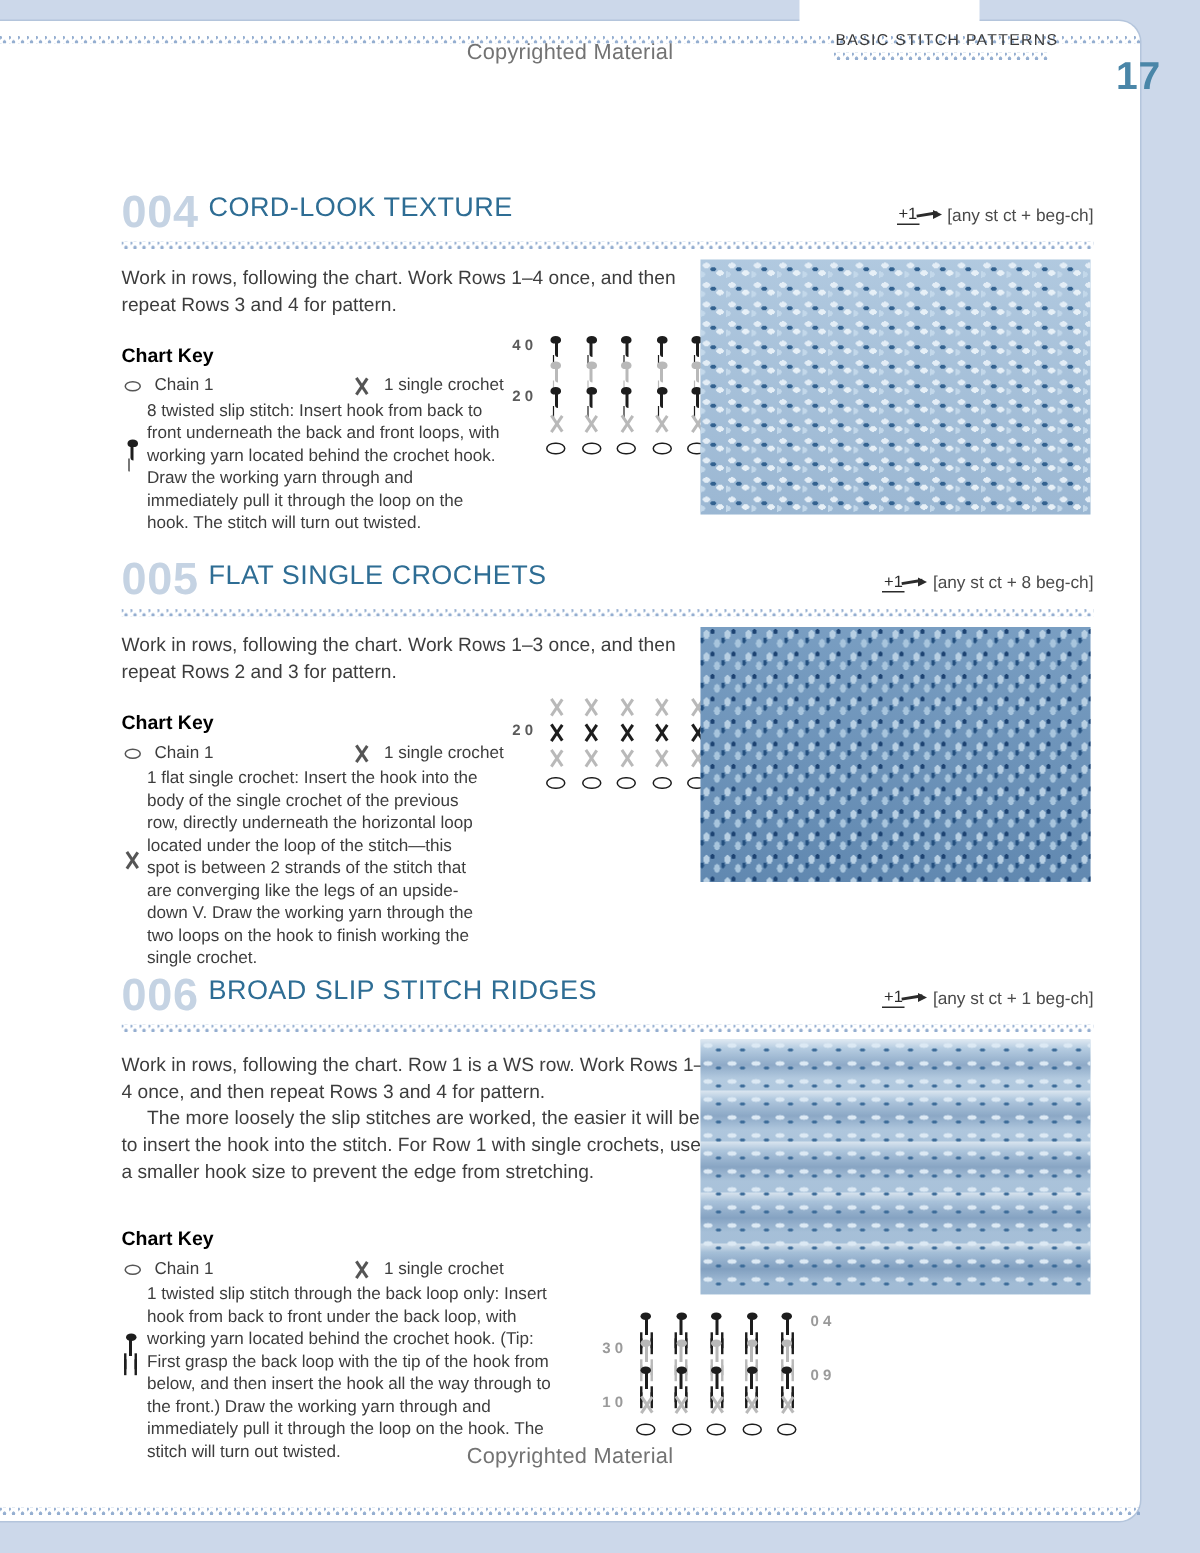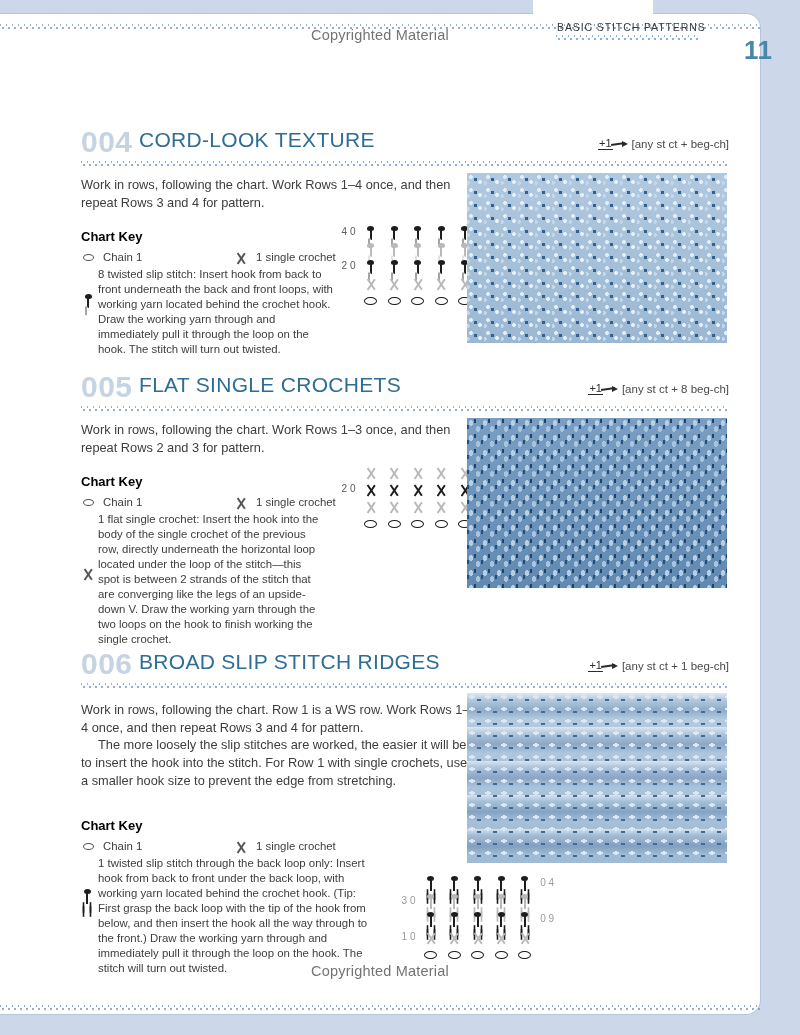--- a/index.html
+++ b/index.html
@@ -96,21 +96,21 @@
     position: absolute;
     left: 0; top: -3px;
     font-size: 30px;
     font-weight: bold;
     color: #c5d3e3;
     letter-spacing: 0.5px;
   }
   .sec-title {
     position: absolute;
     left: 58px; top: 0px;
-    font-size: 21px;
+    font-size: 18px;
     color: #2e6d94;
     letter-spacing: 0.3px;
   }
   .sec-rule {
     position: absolute;
     left: 0;
     width: 648px;
   }
   .sec-badge {
     position: absolute;
@@ -237,21 +237,21 @@
     background-color: #aec7de;
     background-image:
       radial-gradient(ellipse 5px 2.6px at 5px 4px, #dce9f4 62%, transparent 66%),
       radial-gradient(ellipse 3px 2px at 12px 7px, #3d6c99 60%, transparent 64%),
       linear-gradient(180deg, rgba(255,255,255,0.55) 0px, rgba(255,255,255,0.0) 6px, rgba(45,85,135,0.28) 17px, rgba(255,255,255,0.0) 26px),
       linear-gradient(180deg, rgba(255,255,255,0.10), rgba(40,80,130,0.10));
     background-size: 16px 12px, 16px 12px, 100% 34px, 100% 100%;
   }
 
   
-  .stitch-chart { position: absolute; }
+  .stitch-chart { position: absolute; font-weight: bold; }
   .ch-row { position: relative; height: 17px; white-space: nowrap; }
   .sym {
     display: inline-block;
     width: 19px;
     text-align: center;
     vertical-align: middle;
     line-height: 17px;
   }
   .rownum {
     display: inline-block;
@@ -364,21 +364,21 @@
 
 <div id="header-band"></div>
 <div id="page-sheet"></div>
 <div id="header-tab"></div>
 
 <div class="wavy-edge" style="left:0;top:24px;width:760px;"></div>
 
 <div id="copyright-top">Copyrighted Material</div>
 <div id="running-head">BASIC STITCH PATTERNS</div>
 <div class="wavy-edge" id="running-head-rule"></div>
-<div id="page-number">11</div>
+<div id="page-number">17</div>
 
 <div class="section" style="top:128px;text-align:right;">
   <div class="sec-head">
     <div class="sec-num">004</div>
     <div class="sec-title">CORD-LOOK TEXTURE</div>
     <div class="sec-badge">
       <span class="badge-plus">+1</span><span class="badge-arrow"></span><span>[any st ct + beg-ch]</span>
     </div>
   </div>
   <div class="wavy-edge sec-rule" style="top:33px;"></div>

